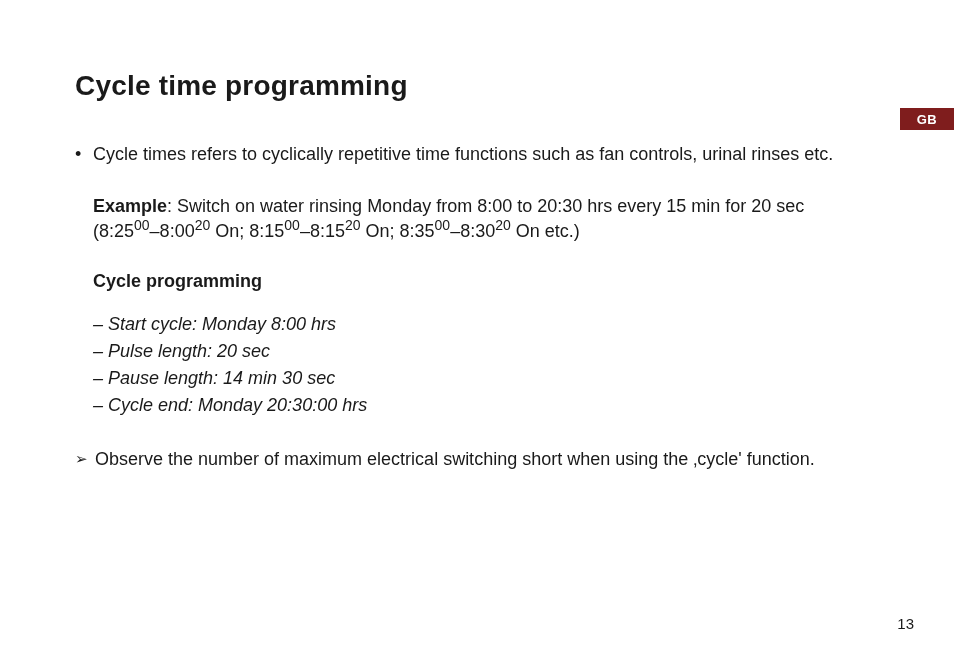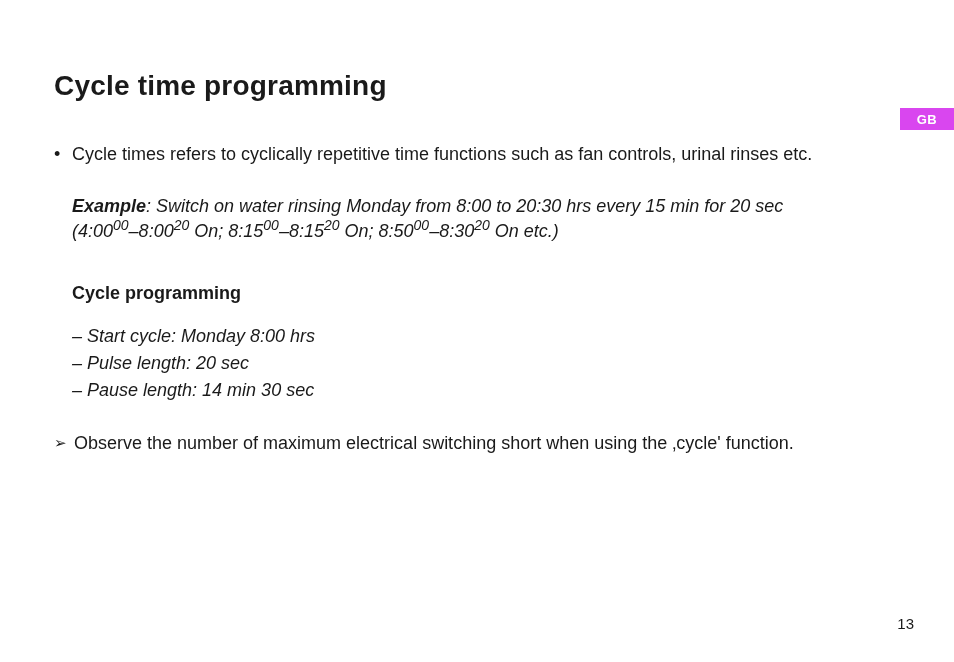--- a/index.html
+++ b/index.html
@@ -10,35 +10,35 @@
     background: #ffffff;
     font-family: "Helvetica Neue", Helvetica, Arial, sans-serif;
     color: #1a1a1a;
     position: relative;
   }
   .page {
     position: relative;
     width: 954px;
     height: 662px;
     box-sizing: border-box;
-    padding: 70px 70px 40px 54px;
+    padding: 70px 70px 40px 75px;
   }
   .title {
     font-size: 28px;
     font-weight: 700;
     margin: 0 0 40px 0;
     letter-spacing: 0.2px;
   }
   .lang-tab {
     position: absolute;
     top: 108px;
     right: 0;
     width: 54px;
     height: 22px;
-    background: #d946ef;
+    background: #7f1d1d;
     color: #fff;
     font-size: 13px;
     font-weight: 700;
     display: flex;
     align-items: center;
     justify-content: center;
     letter-spacing: 0.5px;
   }
   .intro {
     font-size: 18px;
@@ -54,22 +54,21 @@
   .bullet-mark {
     width: 18px;
     flex: 0 0 18px;
   }
   .indent-block {
     margin-left: 18px;
     font-size: 18px;
     line-height: 1.4;
   }
   .example-para {
-    margin-bottom: 36px;
-    font-style: italic;
+    margin-bottom: 24px;
   }
   .bold { font-weight: 700; }
   .sup {
     font-size: 14px;
     vertical-align: super;
     line-height: 0;
   }
   .cycle-heading {
     font-weight: 700;
     margin-bottom: 18px;
@@ -113,28 +112,29 @@
 
 
   <div class="bullet-row">
     <span class="bullet-mark">•</span>
     <span>Cycle times refers to cyclically repetitive time functions such as fan controls, urinal rinses etc.</span>
   </div>
 
   <div class="indent-block">
     <p class="example-para">
       <span class="bold">Example</span><span>: Switch on water rinsing Monday from 8:00 to 20:30 hrs every 15 min for 20 sec</span><br>
-      <span>(4:00</span><span class="sup">00</span><span>–8:00</span><span class="sup">20</span><span> On; 8:15</span><span class="sup">00</span><span>–8:15</span><span class="sup">20</span><span> On; 8:50</span><span class="sup">00</span><span>–8:30</span><span class="sup">20</span><span> On etc.)</span>
+      <span>(8:25</span><span class="sup">00</span><span>–8:00</span><span class="sup">20</span><span> On; 8:15</span><span class="sup">00</span><span>–8:15</span><span class="sup">20</span><span> On; 8:35</span><span class="sup">00</span><span>–8:30</span><span class="sup">20</span><span> On etc.)</span>
     </p>
 
     <div class="cycle-heading">Cycle programming</div>
     <ul class="cycle-list">
       <li>– Start cycle: Monday 8:00 hrs</li>
       <li>– Pulse length: 20 sec</li>
       <li>– Pause length: 14 min 30 sec</li>
+      <li>– Cycle end: Monday 20:30:00 hrs</li>
     </ul>
   </div>
 
   <div class="note-row">
     <span class="note-mark">➢</span>
     <span>Observe the number of maximum electrical switching short when using the ‚cycle' function.</span>
   </div>
 
   <div class="page-num">13</div>
 

